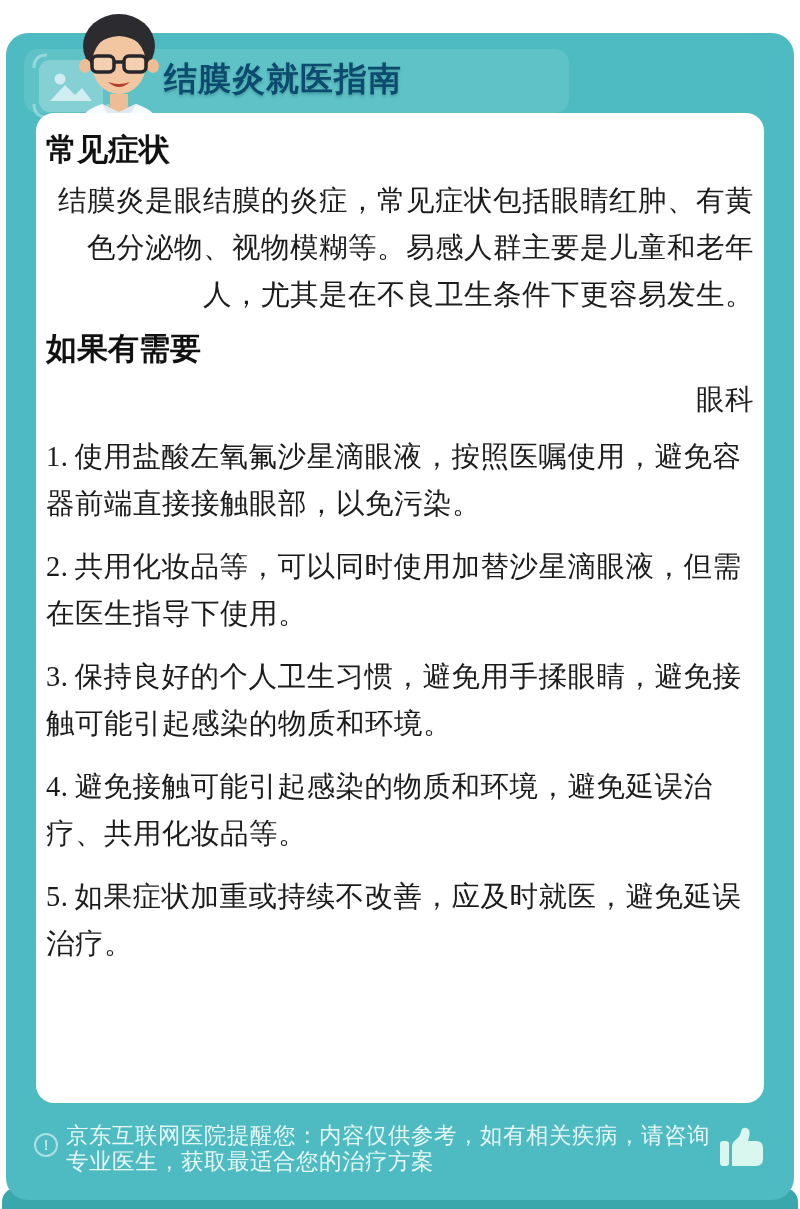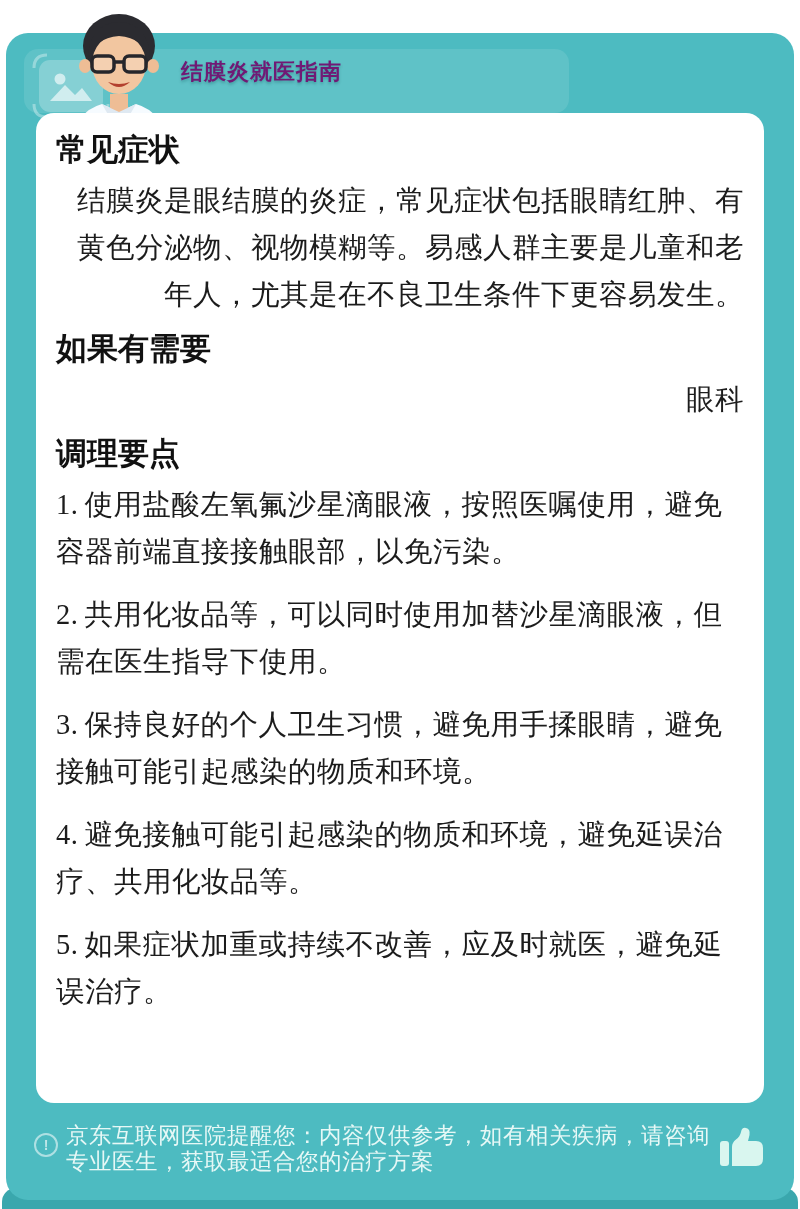--- a/index.html
+++ b/index.html
@@ -18,29 +18,29 @@
     background:#4dbbc1;border-radius:22px;z-index:1;
   }
   
   .banner-overlay{
     position:absolute;left:18px;top:16px;width:545px;height:64px;
     border-radius:14px;background:rgba(255,255,255,0.10);
   }
   .photo-icon{position:absolute;left:26px;top:20px;width:78px;height:66px;}
   .avatar{position:absolute;left:52px;top:-25px;width:122px;height:138px;overflow:visible;z-index:1;}
   .page-title{
-    position:absolute;left:175px;top:24px;width:420px;
-    font-size:22px;font-weight:bold;color:#701a75;letter-spacing:1px;
+    position:absolute;left:158px;top:24px;width:420px;
+    font-size:33px;font-weight:bold;color:#0c4a6e;letter-spacing:1px;
     text-shadow:0 2px 3px rgba(0,70,70,0.30);z-index:1;
   }
   
   .card{
     position:absolute;left:30px;top:80px;width:728px;height:990px;
     background:#ffffff;border-radius:18px;z-index:2;
-    padding:14px 20px;box-sizing:border-box;overflow:hidden;color:#191919;
+    padding:14px 10px;box-sizing:border-box;overflow:hidden;color:#191919;
   }
   .card h2{
     font-size:31px;line-height:42px;font-weight:bold;color:#111;
     margin:10px 0 6px 0;
   }
   .card h2.first{margin-top:2px;}
   .card p.body{
     font-size:28.5px;line-height:47px;color:#1c1c1c;margin:6px 0 10px 0;
     letter-spacing:0.5px;
     text-align:right;
@@ -104,21 +104,20 @@
 
   <div class="page-title">结膜炎就医指南</div>
 
   <div class="card">
     <h2 class="first">常见症状</h2>
     <p class="body">结膜炎是眼结膜的炎症，常见症状包括眼睛红肿、有黄色分泌物、视物模糊等。易感人群主要是儿童和老年人，尤其是在不良卫生条件下更容易发生。</p>
 
     <h2>如果有需要</h2>
     <p class="body">眼科</p>
 
-    <h2>调理要点</h2>
 
     <p class="li"><span class="num">1.</span><span>使用盐酸左氧氟沙星滴眼液，按照医嘱使用，避免容器前端直接接触眼部，以免污染。</span></p>
     <p class="li"><span class="num">2.</span><span>共用化妆品等，可以同时使用加替沙星滴眼液，但需在医生指导下使用。</span></p>
     <p class="li"><span class="num">3.</span><span>保持良好的个人卫生习惯，避免用手揉眼睛，避免接触可能引起感染的物质和环境。</span></p>
     <p class="li"><span class="num">4.</span><span>避免接触可能引起感染的物质和环境，避免延误治疗、共用化妆品等。</span></p>
     <p class="li"><span class="num">5.</span><span>如果症状加重或持续不改善，应及时就医，避免延误治疗。</span></p>
   </div>
 
   <div class="footer">
     <div class="alert-icon">!</div>

